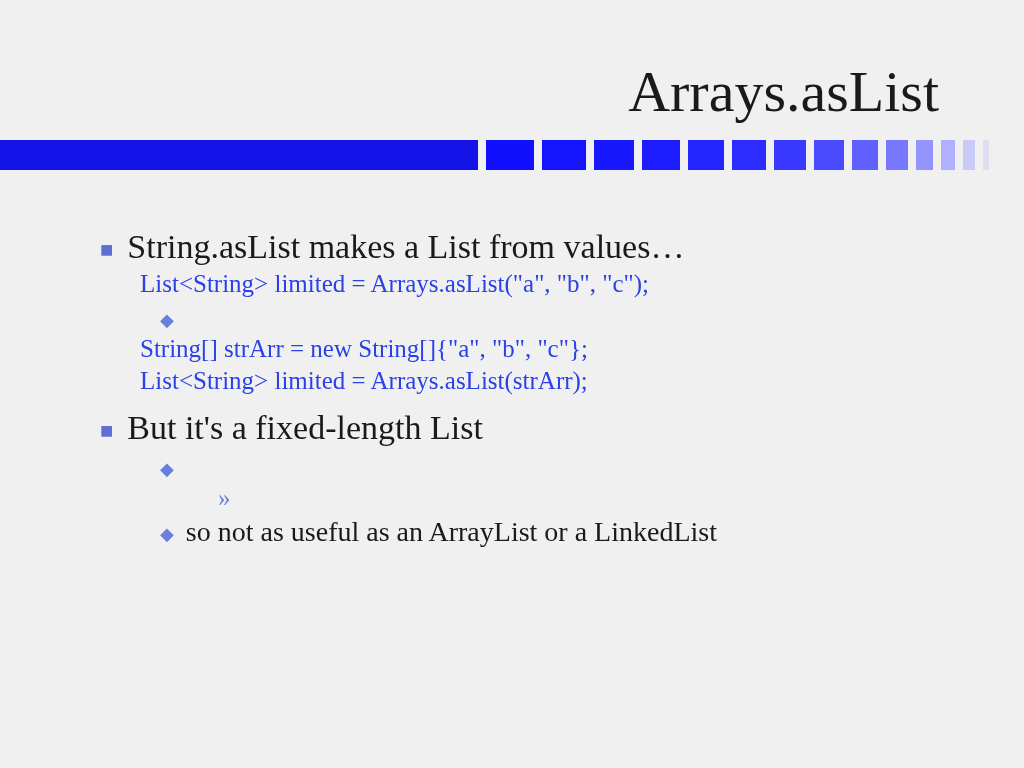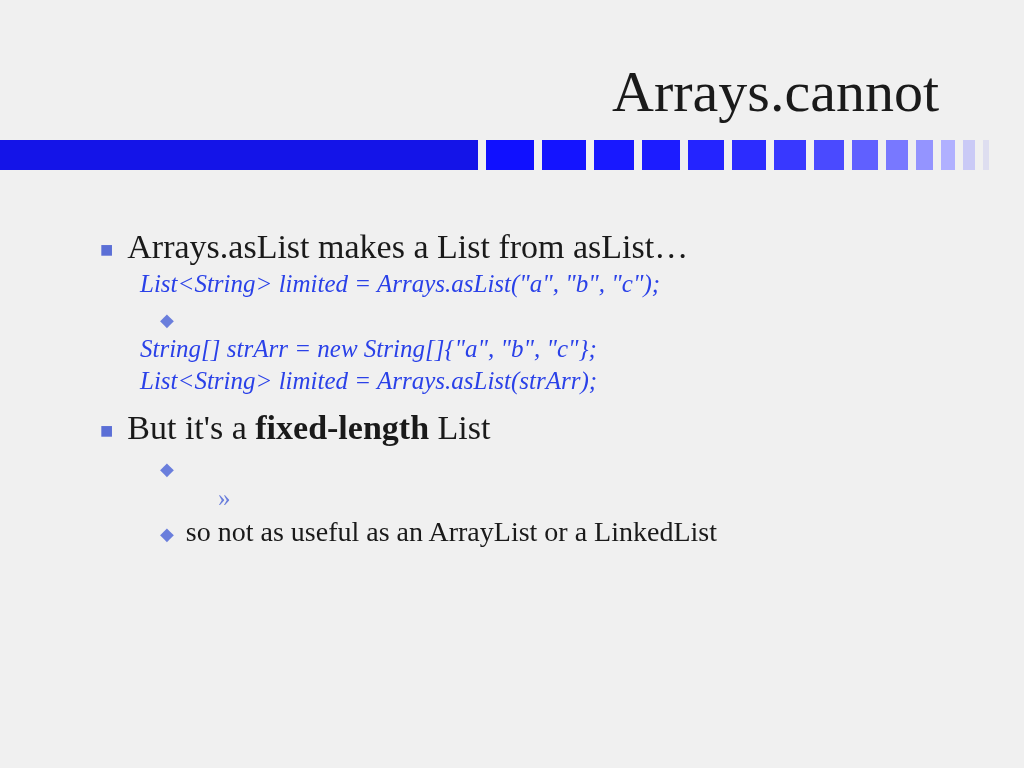--- a/index.html
+++ b/index.html
@@ -86,29 +86,28 @@
   .bullet-l3 .marker {
     color: #6a7edc;
     margin-right: 6px;
   }
   .code-line {
     font-size: 25px;
     color: #2a41e8;
     margin-left: 40px;
     margin-bottom: 4px;
     font-family: "Times New Roman", Times, serif;
-    font-style: italic;
   }
-  .bold { font-weight: bold; }
+  .bold { font-weight: normal; }
 </style>
 </head>
 <body>
 
 <div class="slide">
-  <div class="title">Arrays.cannot</div>
+  <div class="title">Arrays.asList</div>
 
   <div class="bar-row">
     <div class="bar-long"></div>
   <div class="bar-seg" style="width: 48px; background: rgb(16, 16, 255);"></div>
       <div class="bar-seg" style="width: 44px; background: rgb(20, 20, 255);"></div>
       <div class="bar-seg" style="width: 40px; background: rgb(24, 24, 255);"></div>
       <div class="bar-seg" style="width: 38px; background: rgb(28, 28, 255);"></div>
       <div class="bar-seg" style="width: 36px; background: rgb(36, 36, 255);"></div>
       <div class="bar-seg" style="width: 34px; background: rgb(44, 44, 255);"></div>
       <div class="bar-seg" style="width: 32px; background: rgb(56, 56, 255);"></div>
@@ -118,21 +117,21 @@
       <div class="bar-seg" style="width: 17px; background: rgb(148, 148, 255);"></div>
       <div class="bar-seg" style="width: 14px; background: rgb(176, 176, 255);"></div>
       <div class="bar-seg" style="width: 12px; background: rgb(202, 202, 246);"></div>
       <div class="bar-seg" style="width: 6px; background: rgb(222, 222, 240);"></div>
     </div>
 
   <div class="content">
 
     <div class="bullet-l1">
       <span class="marker">■</span>
-      <span>Arrays.asList makes a List from asList…</span>
+      <span>String.asList makes a List from values…</span>
     </div>
 
     <div class="code-line">List&lt;String&gt; limited = Arrays.asList("a", "b", "c");</div>
 
     <div class="bullet-l2">
       <span class="marker">◆</span>
     </div>
 
     <div class="code-line">String[] strArr = new String[]{"a", "b", "c"};</div>
     <div class="code-line" style="margin-bottom:14px;">List&lt;String&gt; limited = Arrays.asList(strArr);</div>

